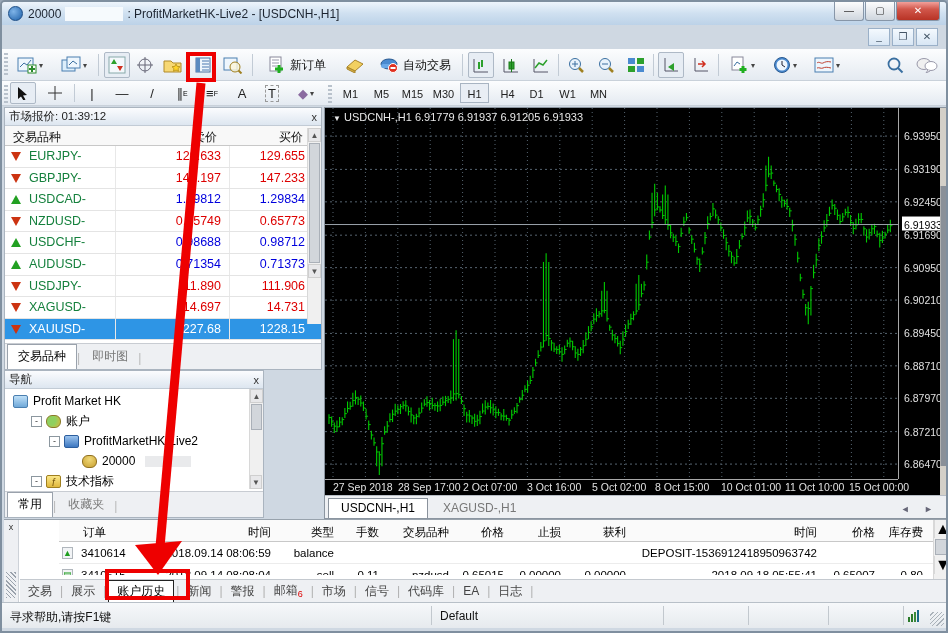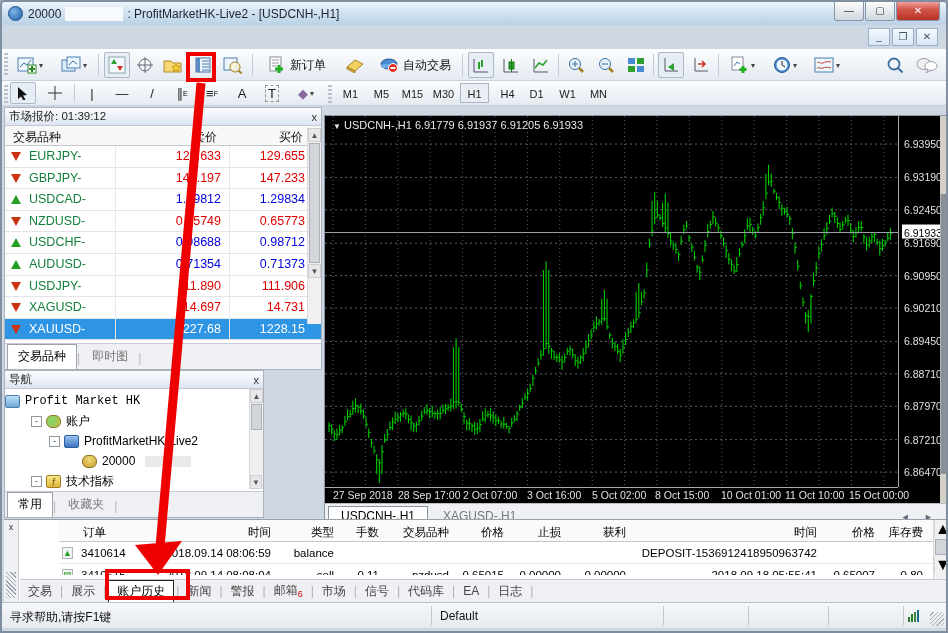--- a/index.html
+++ b/index.html
@@ -68,21 +68,21 @@
   .tree-row{position:relative;height:20px;font-size:12px;color:#000;display:flex;align-items:center;}
   .expander{width:11px;height:11px;border:1px solid #8c979f;background:#fff;font-size:9px;line-height:9px;text-align:center;color:#333;margin-right:4px;flex:none;}
   .ticon{width:15px;height:13px;margin-right:5px;flex:none;border-radius:2px;}
   .ticon.platform{background:linear-gradient(#bfe0f8,#6fa8d8);border:1px solid #4a7fb0;}
   .ticon.accounts{background:radial-gradient(circle at 30% 40%,#8fd060 40%,#d8b93c);border:1px solid #8a7a28;border-radius:6px;}
   .ticon.server{background:linear-gradient(#9cc4ee,#3d77c0);border:1px solid #2c5e9e;}
   .ticon.account{background:radial-gradient(circle at 50% 30%,#f0d878,#c8a030);border:1px solid #907020;border-radius:6px;}
   .ticon.indicators{background:linear-gradient(#fce88a,#e0b83c);border:1px solid #a08020;color:#7a5a10;font-size:10px;font-style:italic;text-align:center;line-height:13px;}
   .redact{display:inline-block;width:46px;height:11px;background:#e9eaec;margin-left:10px;}
   
-  #chart{left:322px;top:113px;width:624px;height:412px;background:#000;border:1px solid #8b95a0;}
+  #chart{left:322px;top:105px;width:624px;height:412px;background:#000;border:1px solid #8b95a0;}
   #chart-ohlc{position:absolute;left:8px;top:3px;font-size:11px;color:#e8e8e8;z-index:3;}
   #chart-tabs{position:absolute;left:0;right:0;bottom:0;height:23px;background:#eef0f3;border-top:1px solid #b8bec6;display:flex;align-items:flex-end;font-size:12px;color:#777;}
   #chart-tabs .tab{padding:2px 12px 3px;margin-left:3px;}
   #chart-tabs .tab.active{background:#fff;border:1px solid #8a929c;border-bottom:none;color:#000;}
   #chart-scroll-arrows{margin-left:auto;padding:0 8px 4px;color:#667;font-size:9px;letter-spacing:6px;}
   
   #terminal{left:2px;top:517px;width:944px;height:83px;background:#fff;border-top:1px solid #98a2ac;overflow:hidden;}
   #t-strip{position:absolute;left:0;top:0;width:15px;height:83px;background:#eef0f3;border-right:1px solid #cdd2d8;font-size:9px;color:#333;}
   #t-grip{position:absolute;left:2px;top:52px;width:10px;height:26px;background:repeating-linear-gradient(45deg,#9aa2ac 0 1px,transparent 1px 3px);}
   .t-grid{position:absolute;left:16px;top:0;width:914px;display:grid;grid-template-columns:22px 67px 127px 63px 45px 70px 55px 57px 65px 191px 58px 48px 46px;font-size:11.5px;color:#000;margin-left:39px;}
@@ -455,21 +455,21 @@
         <span class="tsep">|</span>
       </div>
   </div>
 
   <div id="nav" class="panel abs">
     <div class="ptitle">
       <span>导航</span>
       <span class="x">x</span>
     </div>
     <div id="nav-tree" style="padding:2px 0">
-        <div class="tree-row" style=" font-family: Liberation Mono, monospace;">
+        <div class="tree-row" style="padding-left: 8px;">
           <span class="ticon platform"></span>
           <span>Profit Market HK</span>
         </div>
         <div class="tree-row" style="padding-left: 26px;">
           <span class="expander">-</span>
           <span class="ticon accounts"></span>
           <span>账户</span>
         </div>
         <div class="tree-row" style="padding-left: 44px;">
           <span class="expander">-</span>

